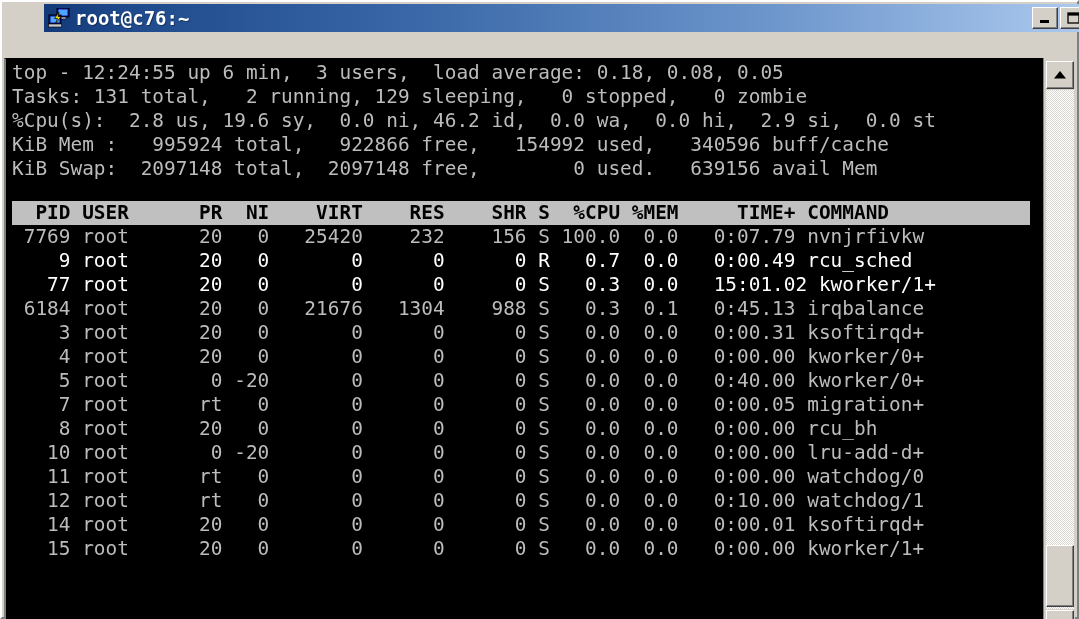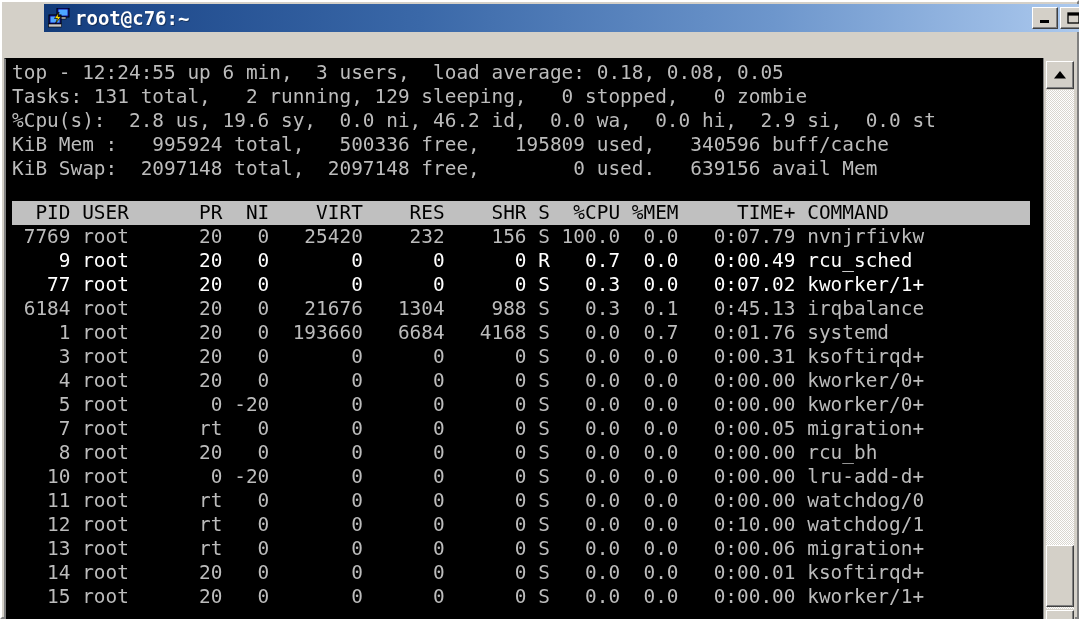--- a/index.html
+++ b/index.html
@@ -120,20 +120,21 @@
     white-space: pre;
     color: #b8b8b8;
     letter-spacing: 0.02px;
   }
   .line.dim    { color: #bcbcbc; }
   .line.bright { color: #ffffff; font-weight: normal; }
   .line.header-row {
     background: #c0c0c0;
     color: #000000;
     width: 1018px;
+    font-weight: bold;
   }
   .blank { height: 20px; }
 
   
   .scrollbar {
     width: 32px;
     height: 583px;
     background: #d4d0c8;
     position: relative;
     box-sizing: border-box;
@@ -230,41 +231,39 @@
   </div>
 
   <div class="term-wrap">
 
     <div class="term">
       <div class="screen">
 
         <div class="line dim">top - 12:24:55 up 6 min,  3 users,  load average: 0.18, 0.08, 0.05</div>
         <div class="line dim">Tasks: 131 total,   2 running, 129 sleeping,   0 stopped,   0 zombie</div>
         <div class="line dim">%Cpu(s):  2.8 us, 19.6 sy,  0.0 ni, 46.2 id,  0.0 wa,  0.0 hi,  2.9 si,  0.0 st</div>
-        <div class="line dim">KiB Mem :   995924 total,   500336 free,   195809 used,   340596 buff/cache</div>
+        <div class="line dim">KiB Mem :   995924 total,   922866 free,   154992 used,   340596 buff/cache</div>
         <div class="line dim">KiB Swap:  2097148 total,  2097148 free,        0 used.   639156 avail Mem</div>
 
         <div class="blank"></div>
 
         <div class="line header-row">  PID USER      PR  NI    VIRT    RES    SHR S  %CPU %MEM     TIME+ COMMAND  </div>
 
         <div class="line dim"> 7769 root      20   0   25420    232    156 S 100.0  0.0   0:07.79 nvnjrfivkw</div>
         <div class="line bright">    9 root      20   0       0      0      0 R   0.7  0.0   0:00.49 rcu_sched</div>
-        <div class="line bright">   77 root      20   0       0      0      0 S   0.3  0.0   0:07.02 kworker/1+</div>
+        <div class="line bright">   77 root      20   0       0      0      0 S   0.3  0.0   15:01.02 kworker/1+</div>
         <div class="line dim"> 6184 root      20   0   21676   1304    988 S   0.3  0.1   0:45.13 irqbalance</div>
-        <div class="line dim">    1 root      20   0  193660   6684   4168 S   0.0  0.7   0:01.76 systemd</div>
         <div class="line dim">    3 root      20   0       0      0      0 S   0.0  0.0   0:00.31 ksoftirqd+</div>
         <div class="line dim">    4 root      20   0       0      0      0 S   0.0  0.0   0:00.00 kworker/0+</div>
-        <div class="line dim">    5 root       0 -20       0      0      0 S   0.0  0.0   0:00.00 kworker/0+</div>
+        <div class="line dim">    5 root       0 -20       0      0      0 S   0.0  0.0   0:40.00 kworker/0+</div>
         <div class="line dim">    7 root      rt   0       0      0      0 S   0.0  0.0   0:00.05 migration+</div>
         <div class="line dim">    8 root      20   0       0      0      0 S   0.0  0.0   0:00.00 rcu_bh</div>
         <div class="line dim">   10 root       0 -20       0      0      0 S   0.0  0.0   0:00.00 lru-add-d+</div>
         <div class="line dim">   11 root      rt   0       0      0      0 S   0.0  0.0   0:00.00 watchdog/0</div>
         <div class="line dim">   12 root      rt   0       0      0      0 S   0.0  0.0   0:10.00 watchdog/1</div>
-        <div class="line dim">   13 root      rt   0       0      0      0 S   0.0  0.0   0:00.06 migration+</div>
         <div class="line dim">   14 root      20   0       0      0      0 S   0.0  0.0   0:00.01 ksoftirqd+</div>
         <div class="line dim">   15 root      20   0       0      0      0 S   0.0  0.0   0:00.00 kworker/1+</div>
 
       </div>
     </div>
 
     <div class="scrollbar">
       <div class="sb-btn sb-up">
         <svg width="14" height="10" viewBox="0 0 14 10">
           <path d="M7 1 L13 8.5 L1 8.5 Z" fill="#000"></path>

